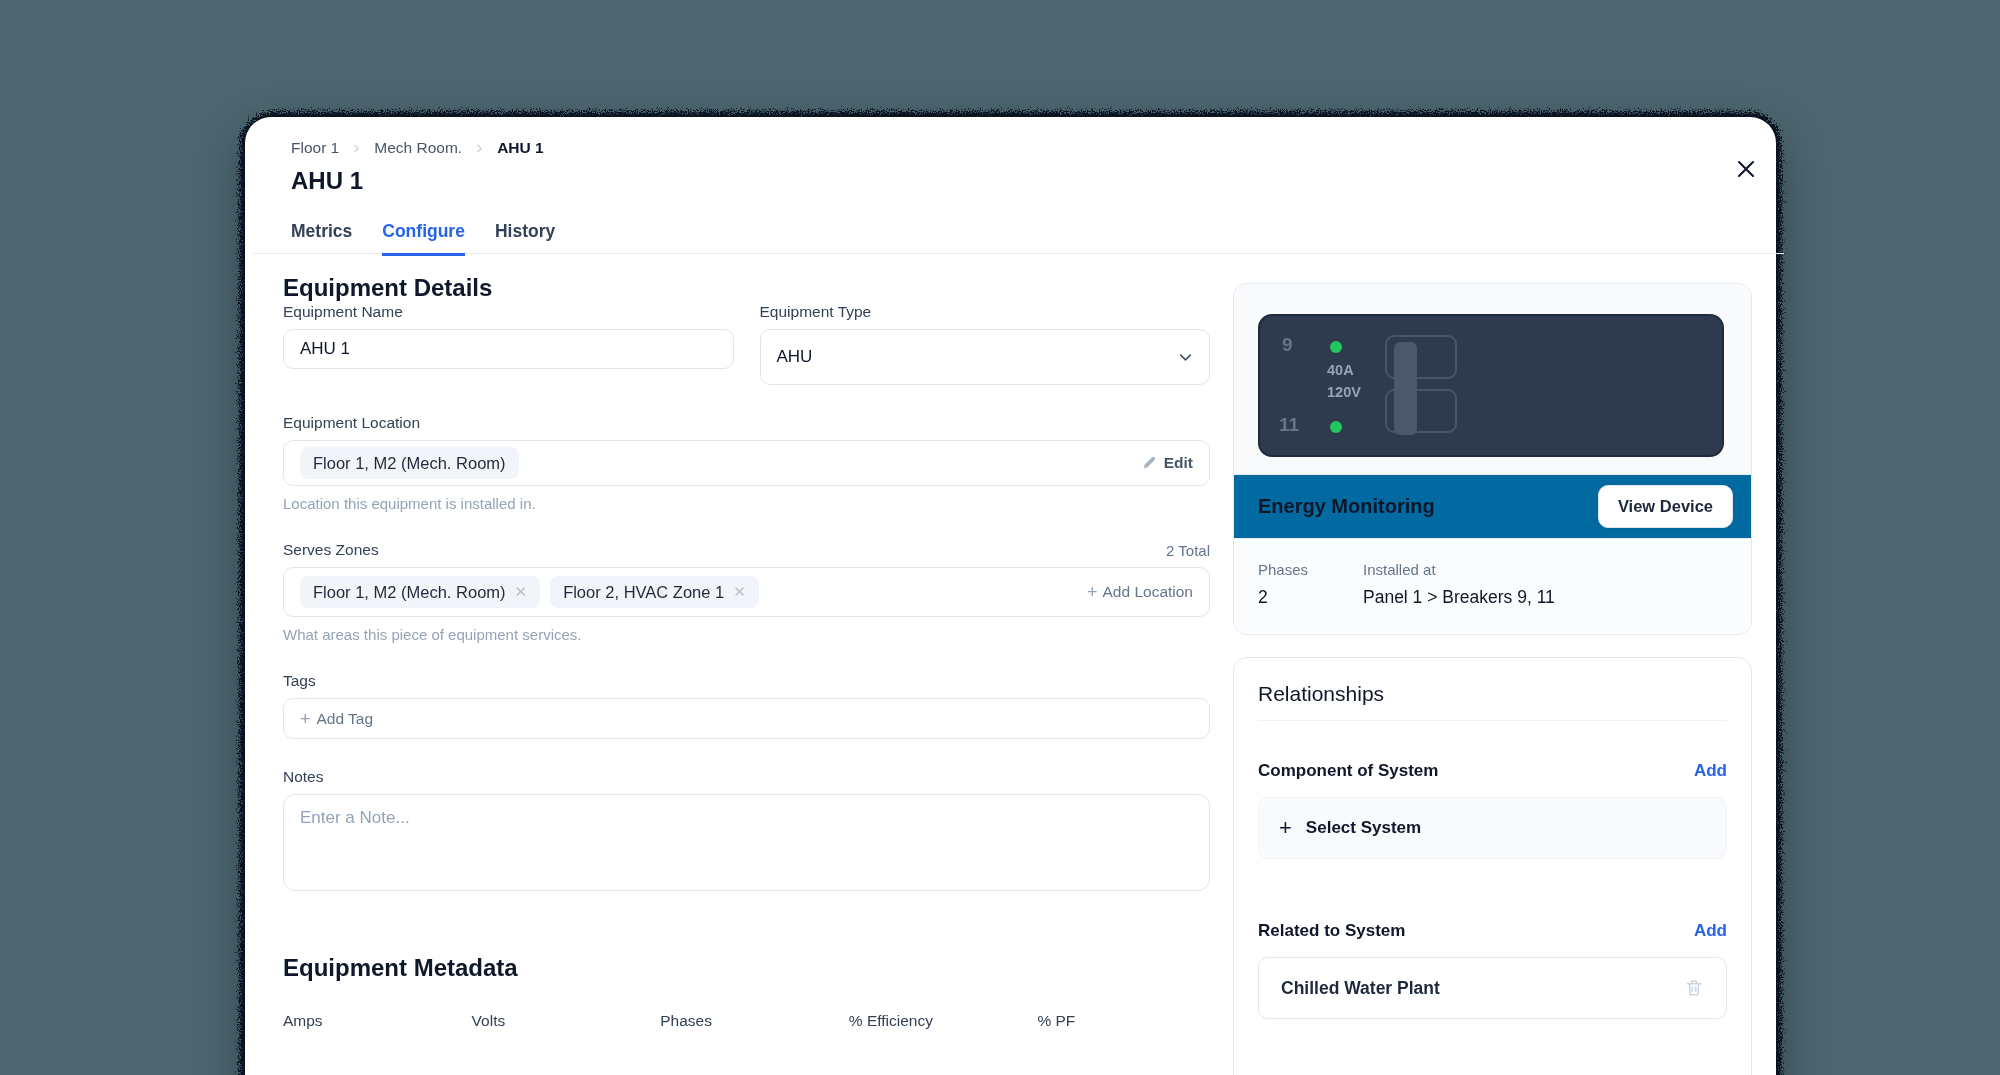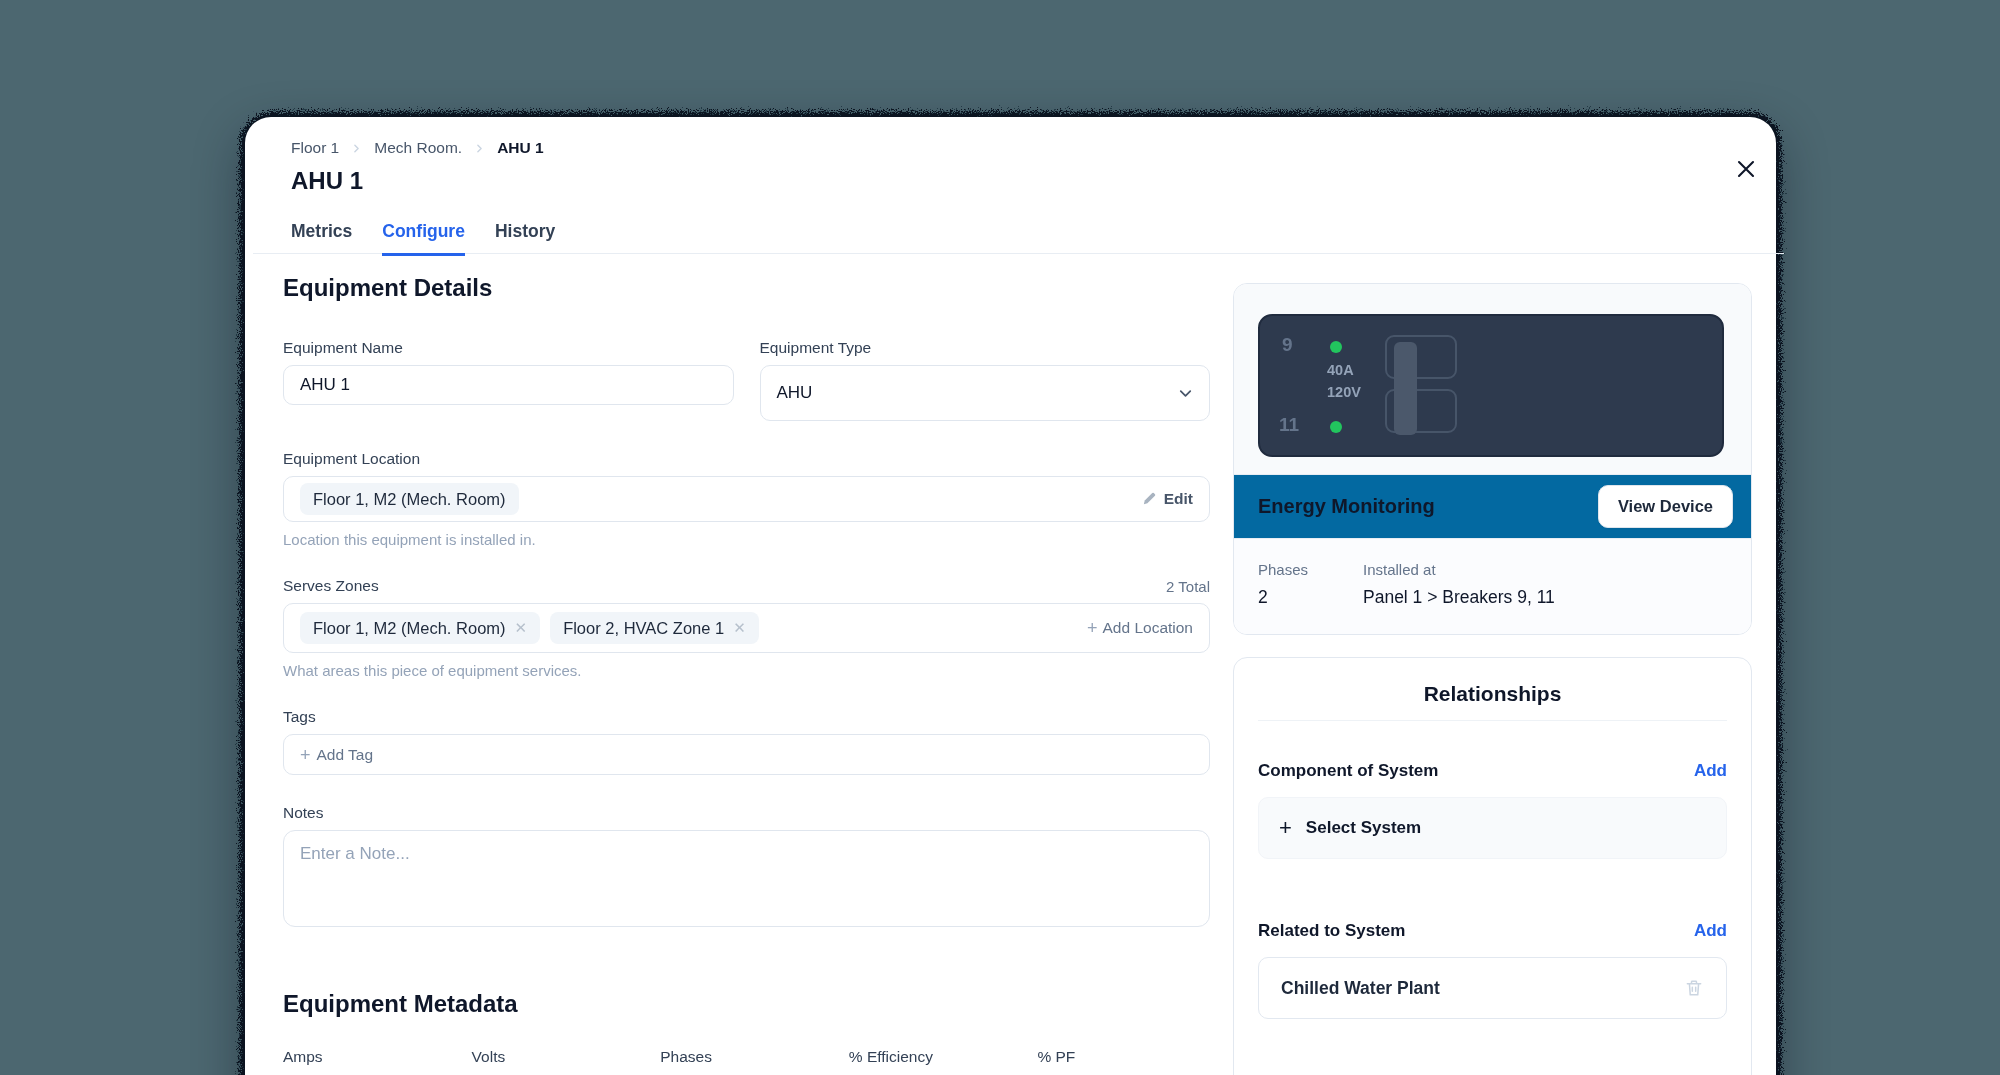--- a/index.html
+++ b/index.html
@@ -25,21 +25,21 @@
   .tabs { position:absolute; left:38px; top:104px; display:flex; gap:30px; }
   .tab { font-size:17.5px; font-weight:600; color:#334155; padding-bottom:11px; cursor:pointer; }
   .tab.active { color:#2563eb; border-bottom:3px solid #2563eb; }
 
   
   .col-left  { position:absolute; left:38px;  top:137px; width:927px; }
   .col-right { position:absolute; left:988px; top:137px; width:519px; }
 
   .section-heading { margin-top:20px; font-size:24px; font-weight:700; color:#0f172a; line-height:28px; }
 
-  .form-row { margin-top:36px; display:flex; gap:26px;justify-content:center; }
+  .form-row { display:flex; gap:26px;justify-content:center; }
   .field { flex:1; }
   .f-label { display:block; font-size:15.5px; color:#334155; font-weight:500; line-height:19px; }
   .t-input { margin-top:8px; width:100%; height:40px; border:1px solid #e0e6ee; border-radius:10px;
              padding:0 16px; font-size:17px; color:#0f172a; font-family:inherit; background:#fff; }
   .select-box { margin-top:8px; width:100%; height:56px; border:1px solid #e0e6ee; border-radius:10px;
                 padding:0 14px 0 16px; display:flex; align-items:center; justify-content:space-between;
                 font-size:17px; color:#0f172a; cursor:pointer; background:#fff; }
 
   .block { margin-top:28px; }
   .block-hdr { display:flex; align-items:flex-end; justify-content:space-between; }
@@ -88,21 +88,21 @@
   .energy-title { font-size:20px; font-weight:600; color:#0f172a; }
   .view-device { margin-left:auto; height:43px; padding:0 19px; background:#fff; border:1px solid #dfe5ec;
                  border-radius:10px; font-size:16.5px; font-weight:700; color:#1e293b; cursor:pointer;
                  font-family:inherit; box-shadow:0 1px 2px rgba(16,24,40,.05); }
   .stats-row { display:flex; padding:22px 24px 26px; border-top:1px solid #e8edf3; background:#fbfcfe; }
   .stat:first-child { width:105px; }
   .stat-label { font-size:15px; color:#64748b; }
   .stat-value { margin-top:9px; font-size:17.5px; color:#0f172a; }
 
   .rel-card { margin-top:22px; padding:24px 24px 90px; }
-  .rel-heading { font-size:21px; font-weight:700; color:#0f172a;text-align:center; }
+  .rel-heading { font-size:21px; font-weight:400; color:#0f172a; }
   .rel-divider { margin-top:14px; border-bottom:1px solid #eef2f6; }
   .rel-sec-hdr { display:flex; align-items:center; justify-content:space-between; }
   .rel-sec-hdr.first { margin-top:40px; } .rel-sec-hdr.second { margin-top:62px; }
   .rel-sec-title { font-size:17px; font-weight:700; color:#0f172a; }
   .add-link { font-size:17px; font-weight:700; color:#2563eb; cursor:pointer; }
   .select-system { margin-top:16px; width:100%; height:62px; background:#f8fafc; border:1px solid #f1f4f8;
                    border-radius:10px; display:flex; align-items:center; gap:14px; padding:0 20px;
                    font-size:17px; font-weight:600; color:#0f172a; cursor:pointer; }
   .select-system .plus { font-size:22px; font-weight:400; color:#0f172a; }
   .rel-item { margin-top:16px; width:100%; height:62px; border:1px solid #e2e8f0; border-radius:10px;

